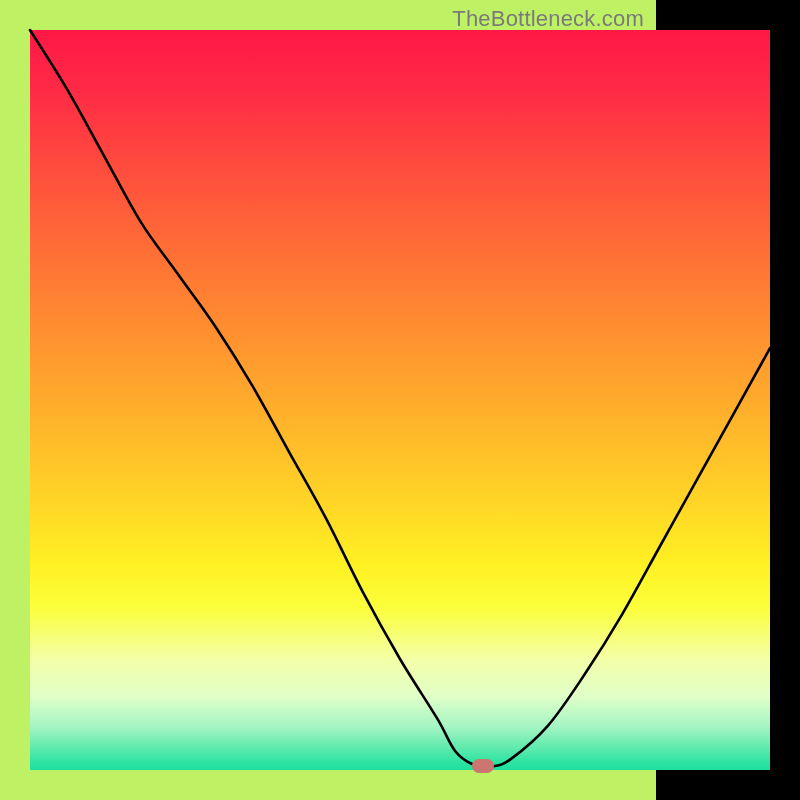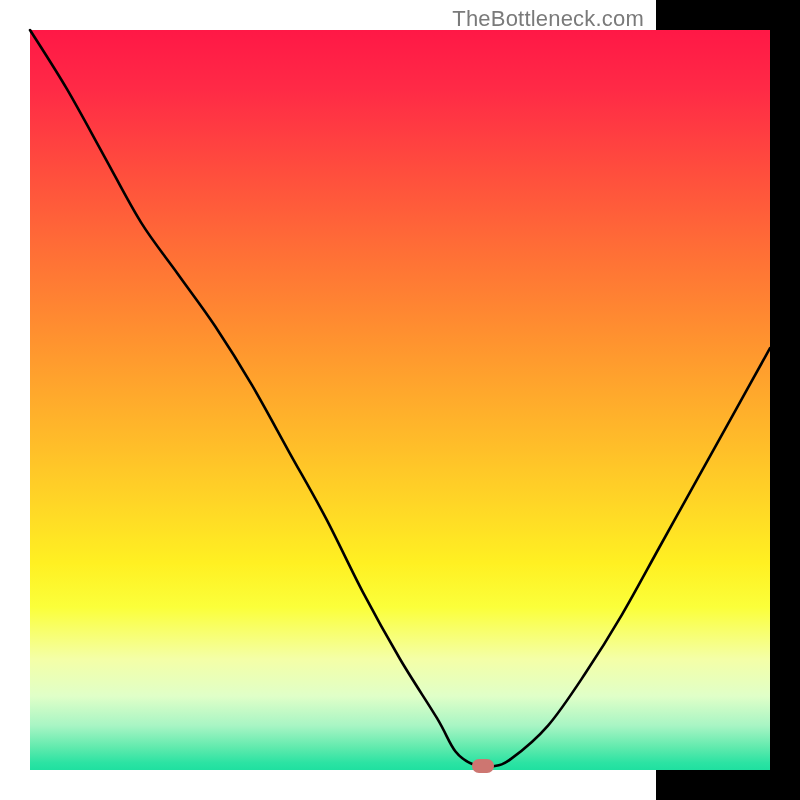--- a/index.html
+++ b/index.html
@@ -8,21 +8,21 @@
     width: 800px;
     height: 800px;
     background: #000;
     font-family: Arial, Helvetica, sans-serif;
     overflow: hidden;
   }
   .container {
     position: relative;
     width: 656px;
     height: 800px;
-    background: #ffffff;
+    background: #bef264;
   }
   .attribution {
     position: absolute;
     top: 6px;
     right: 12px;
     color: #7a7a7a;
     font-size: 22px;
     font-weight: 500;
     letter-spacing: 0.2px;
   }

